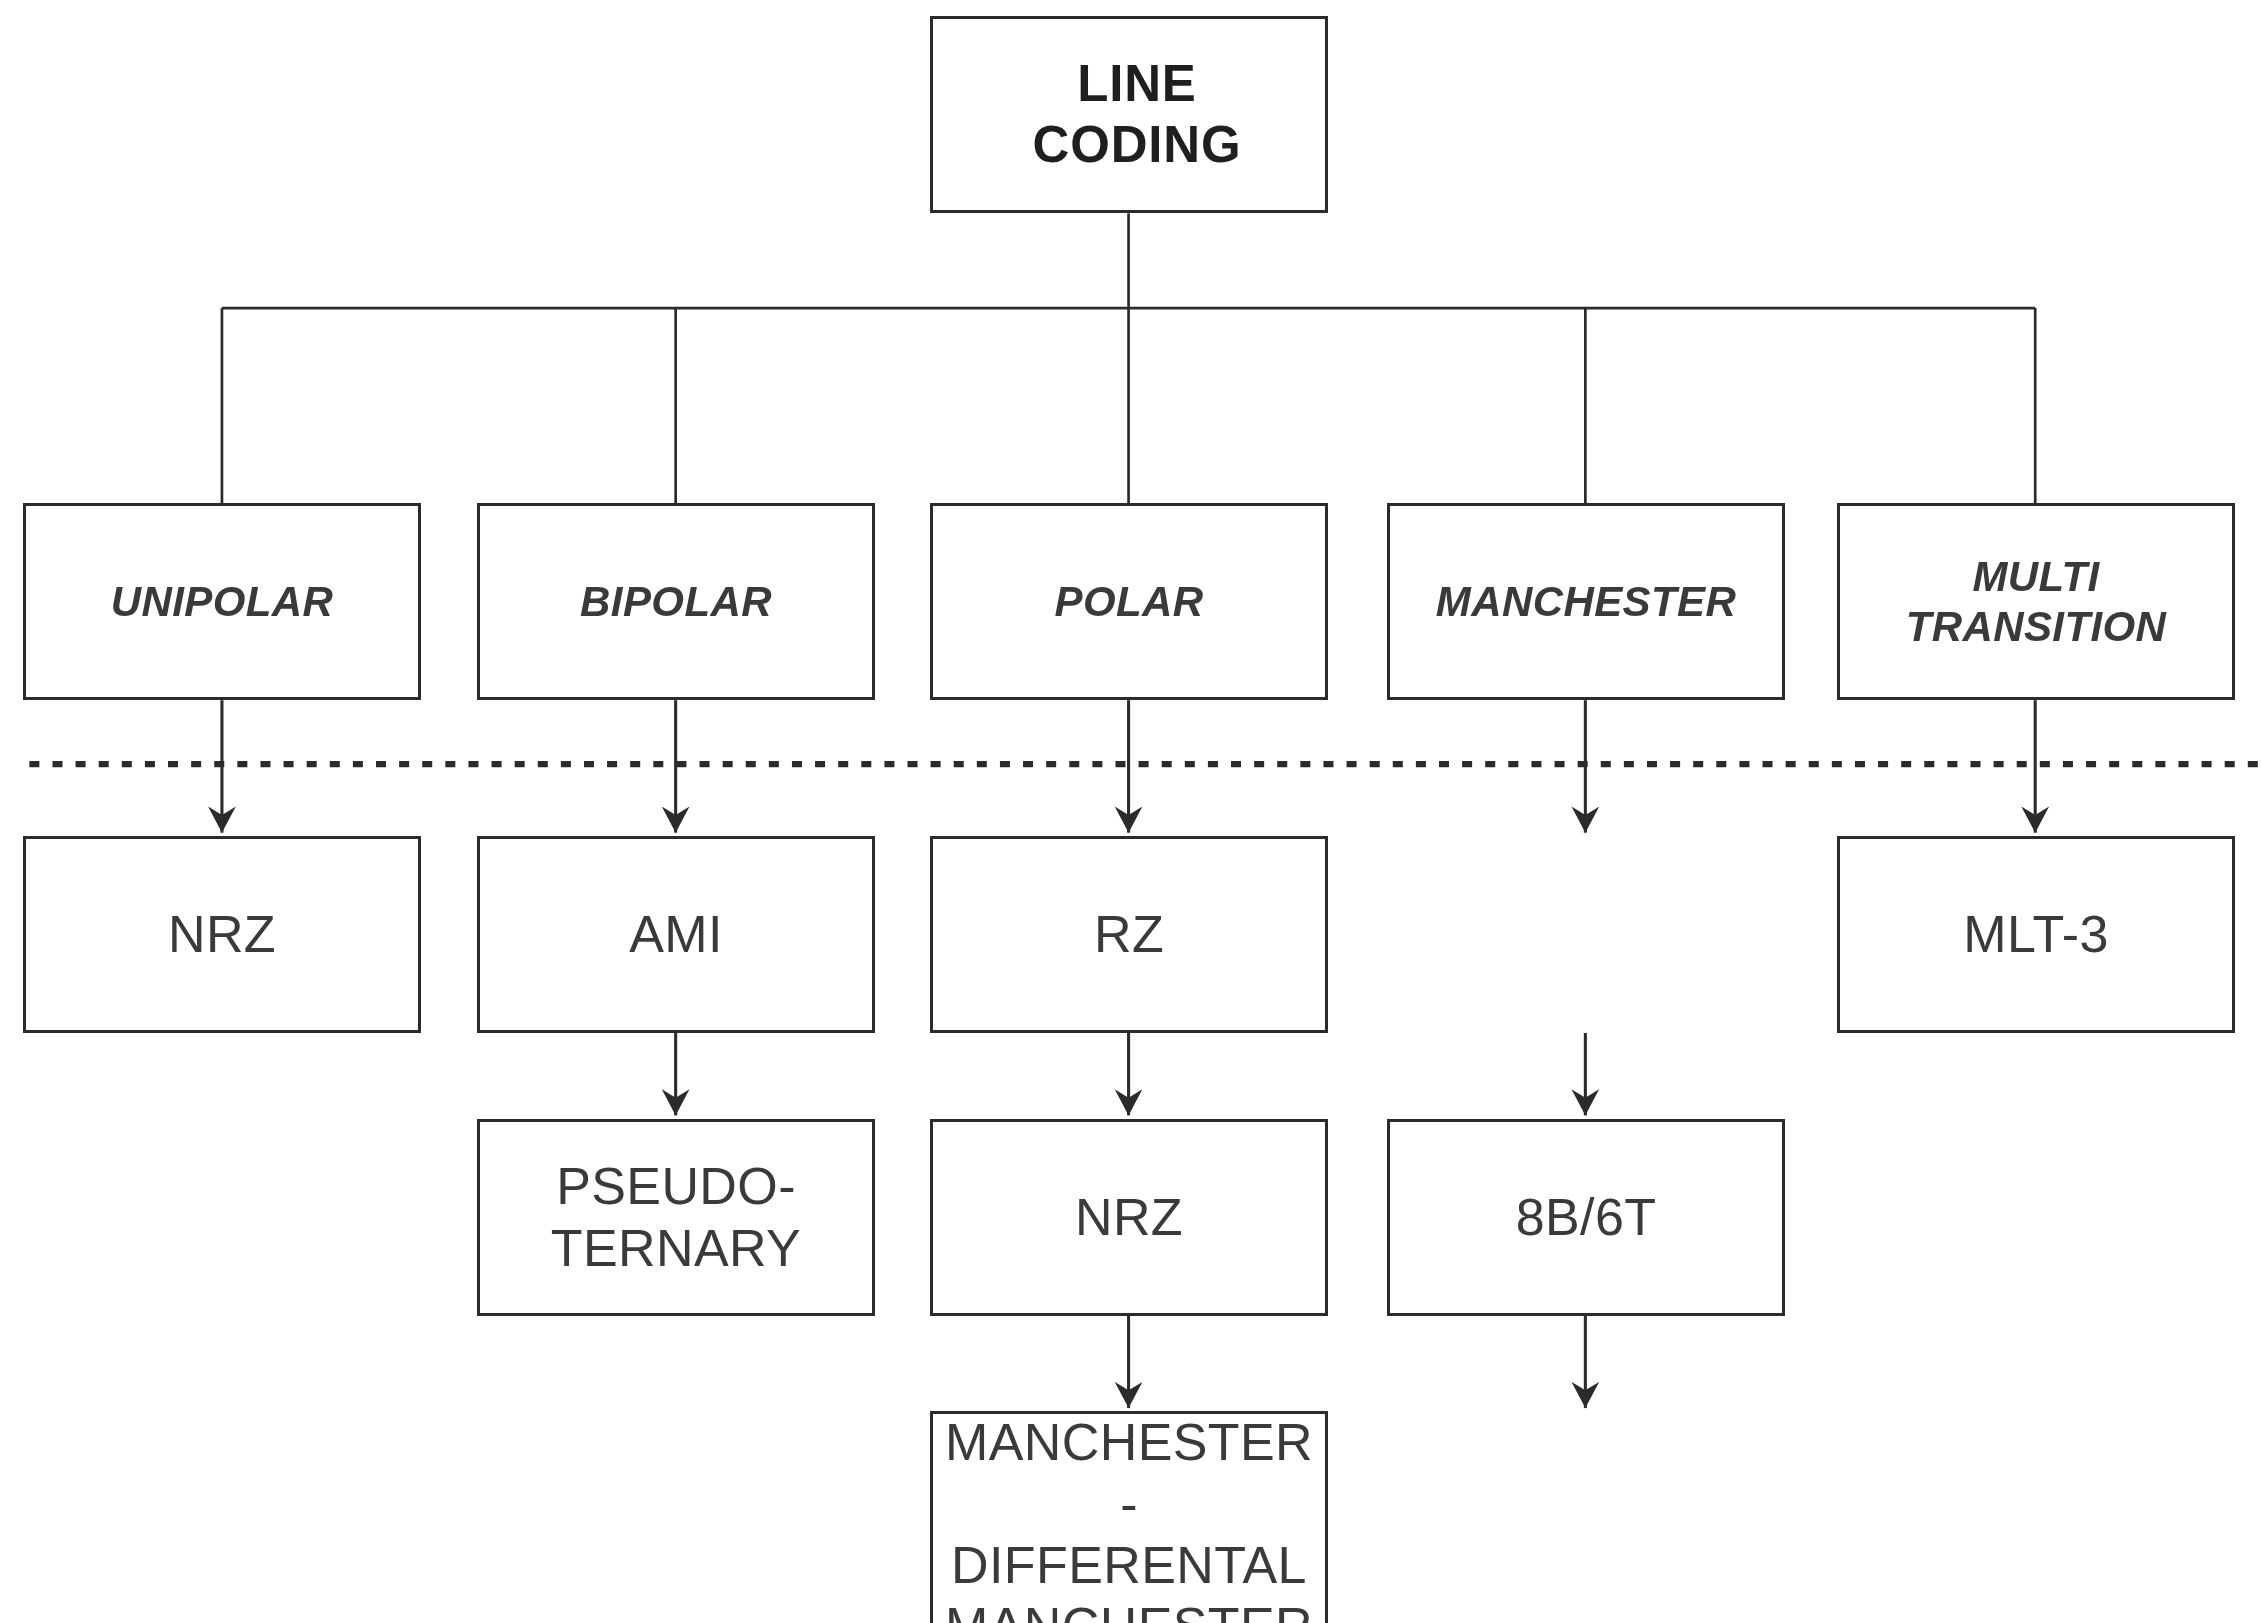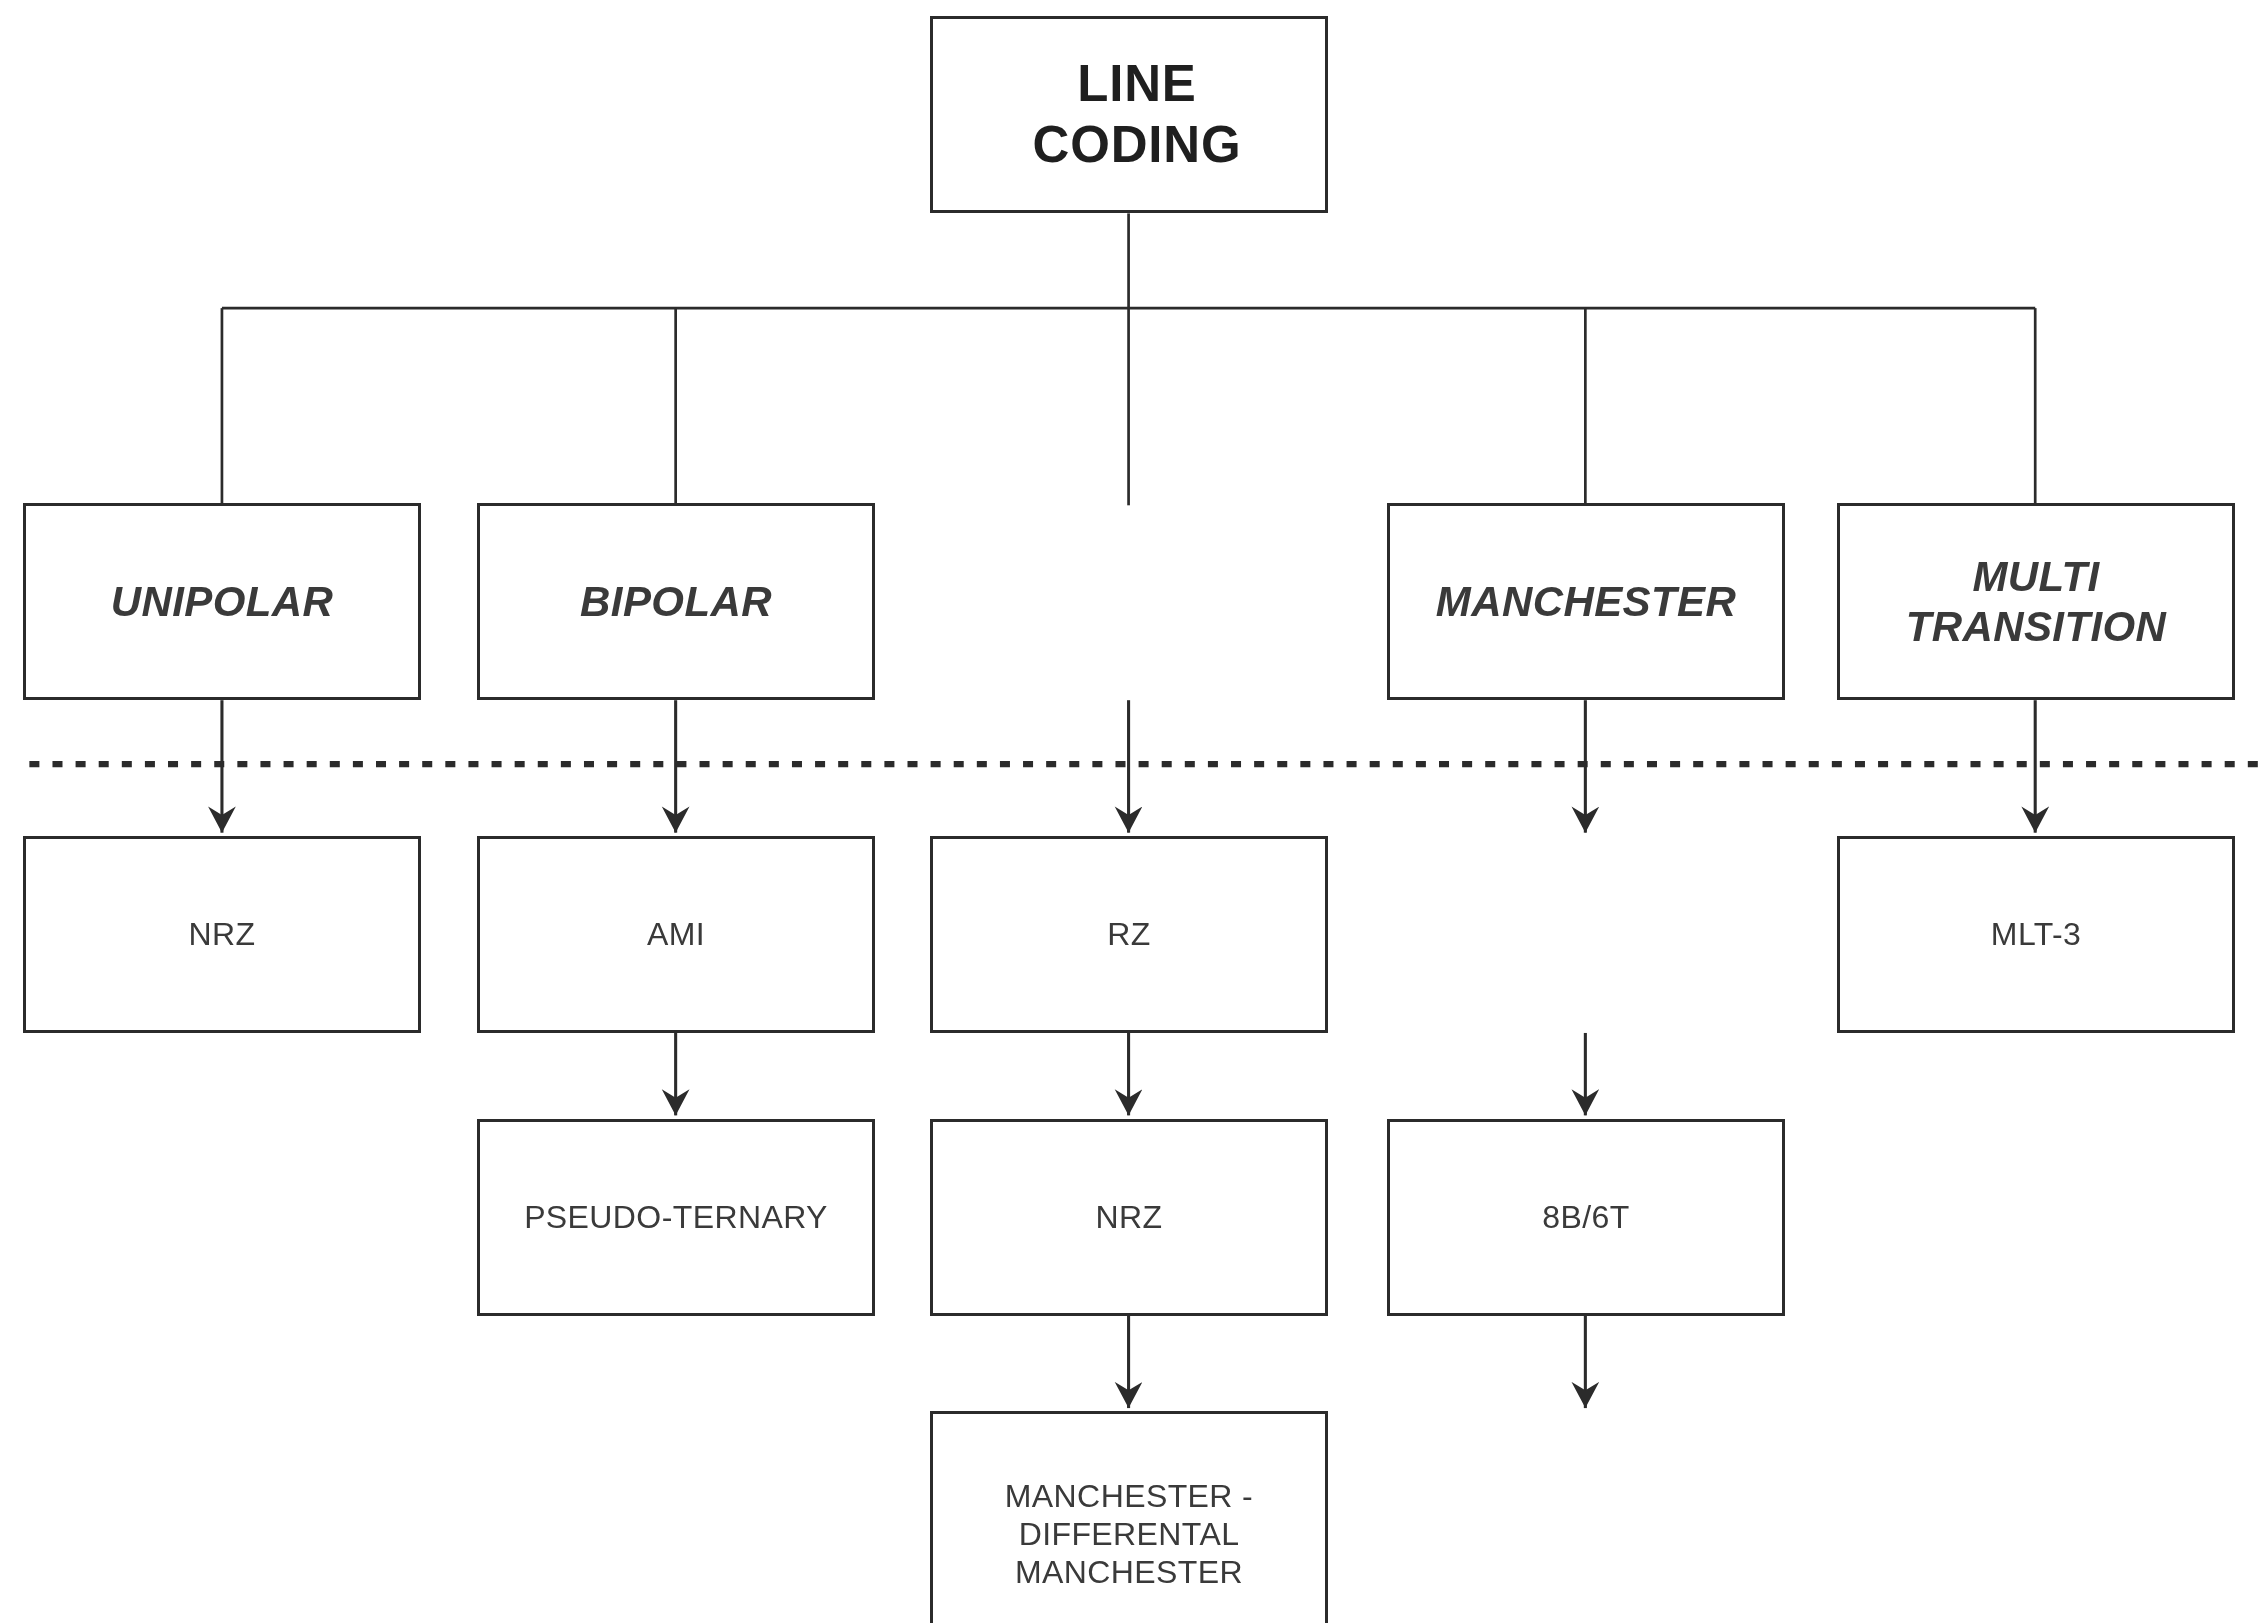--- a/index.html
+++ b/index.html
@@ -22,21 +22,21 @@
   }
   .node{
     position:absolute;
     width:398px;height:197px;
     box-sizing:border-box;
     border:3.1px solid var(--ink);
     background:var(--paper);
     display:flex;align-items:center;justify-content:center;
     text-align:center;
     color:var(--text);
-    font-size:32px;
+    font-size:52px;
     line-height:1.18;
     white-space:pre-line;
     letter-spacing:0.4px;
   }
   .root{font-weight:bold;font-size:51px;color:#1f1f1f;letter-spacing:0.8px;padding-left:16px;}
   .hdr{font-weight:bold;font-style:italic;font-size:42px;}
   
   .c1{left:23px}.c2{left:477px}.c3{left:930px}.c4{left:1387px}.c5{left:1837px}
   
   .r1{top:16px}
@@ -78,20 +78,21 @@
     <line stroke-width="4" marker-end="url(#arrow)" x1="2058" y1="1341" x2="2058" y2="1448"></line>
     <line stroke-width="4" marker-end="url(#arrow)" x1="1465" y1="1708" x2="1465" y2="1828"></line>
     <line stroke-width="4" marker-end="url(#arrow)" x1="2058" y1="1708" x2="2058" y2="1828"></line>
   </svg>
 
   <div class="node root c3 r1">LINE
 CODING</div>
 
   <div class="node hdr c1 r2">UNIPOLAR</div>
   <div class="node hdr c2 r2">BIPOLAR</div>
+  <div class="node hdr c3 r2">POLAR</div>
   <div class="node hdr c4 r2">MANCHESTER</div>
   <div class="node hdr c5 r2">MULTI
 TRANSITION</div>
 
   <div class="node c1 r3">NRZ</div>
   <div class="node c2 r3">AMI</div>
   <div class="node c3 r3">RZ</div>
   <div class="node c5 r3">MLT-3</div>
 
   <div class="node c2 r4">PSEUDO-TERNARY</div>

